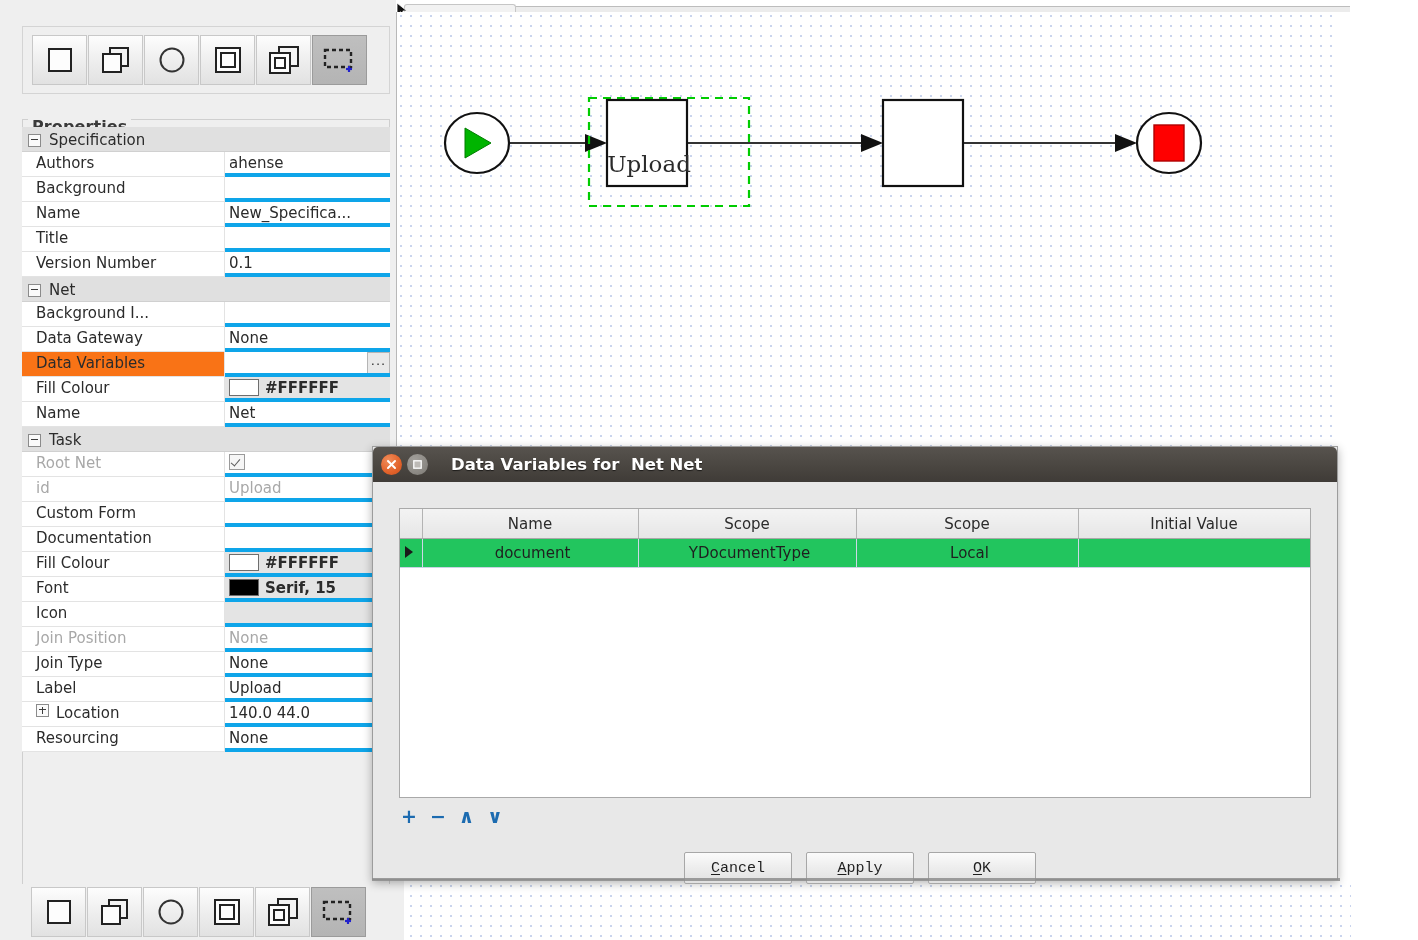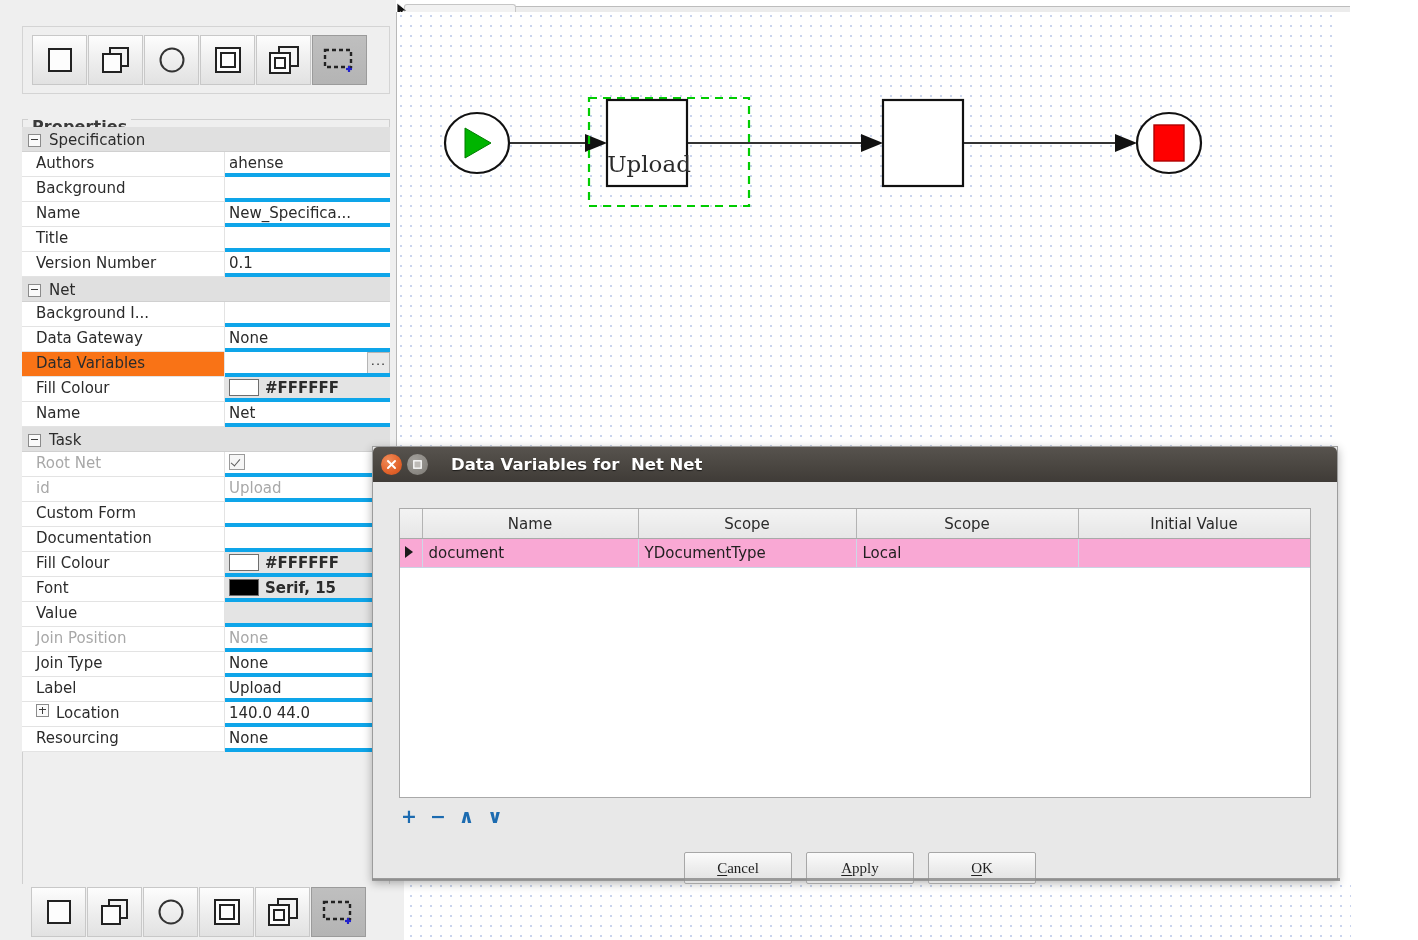--- a/index.html
+++ b/index.html
@@ -321,21 +321,21 @@
   .dtable td {
     height: 26px;
     font-size: 15px;
     color: #1f1f1f;
     padding-left: 6px;
     border-right: 1px solid #cdd7e6;
     border-bottom: 1px solid #c9d3e3;
     overflow: hidden;
     white-space: nowrap;
   }
-  .dtable tr.selected td { background: #f9a8d4; }
+  .dtable tr.selected td { background: #22c55e; text-align: center; }
   .dtable td.c0 {
     padding: 0;
     text-align: center;
     position: relative;
   }
   .rowmarker {
     position: absolute;
     left: 5px; top: 7px;
     width: 0; height: 0;
     border-left: 8px solid #1a1a1a;
@@ -364,21 +364,21 @@
     box-sizing: border-box;
   }
   .dbtn {
     min-width: 108px;
     height: 32px;
     background: linear-gradient(to bottom, #fbfbfb 0%, #ededed 50%, #e0e0e0 100%);
     border: 1px solid #a7a7a7;
     border-radius: 2px;
     font-size: 15px;
     color: #1f1f1f;
-    font-family: Liberation Serif, serif;
+    font-family: Liberation Mono, monospace;
     cursor: pointer;
     padding: 0 12px;
   }
   .dbtn u { text-underline-offset: 2px; }
 
   
   .canvas-vscroll {
     position: absolute;
     left: 1338px; top: 13px;
     width: 13px; height: 868px;
@@ -583,21 +583,21 @@
         </div>
         <div class="prow shade">
           <div class="pkey"><span>Fill Colour</span></div>
           <div class="pval"><span class="swatch white"></span><span style="font-weight: bold;">#FFFFFF</span></div>
         </div>
         <div class="prow shade">
           <div class="pkey"><span>Font</span></div>
           <div class="pval"><span class="swatch black"></span><span style="font-weight: bold;">Serif, 15</span></div>
         </div>
         <div class="prow shade">
-          <div class="pkey"><span>Value</span></div>
+          <div class="pkey"><span>Icon</span></div>
           <div class="pval"></div>
         </div>
         <div class="prow disabled">
           <div class="pkey"><span>Join Position</span></div>
           <div class="pval"><span style="font-weight: normal;">None</span></div>
         </div>
         <div class="prow">
           <div class="pkey"><span>Join Type</span></div>
           <div class="pval"><span style="font-weight: normal;">None</span></div>
         </div>

